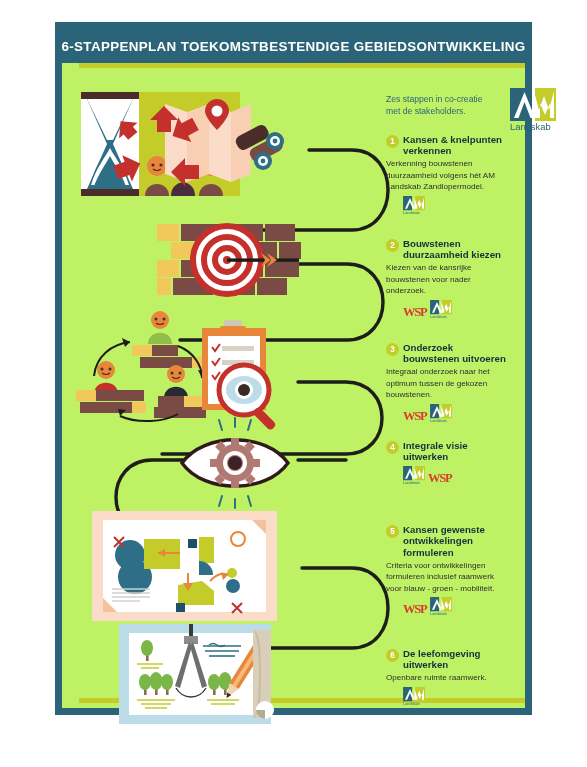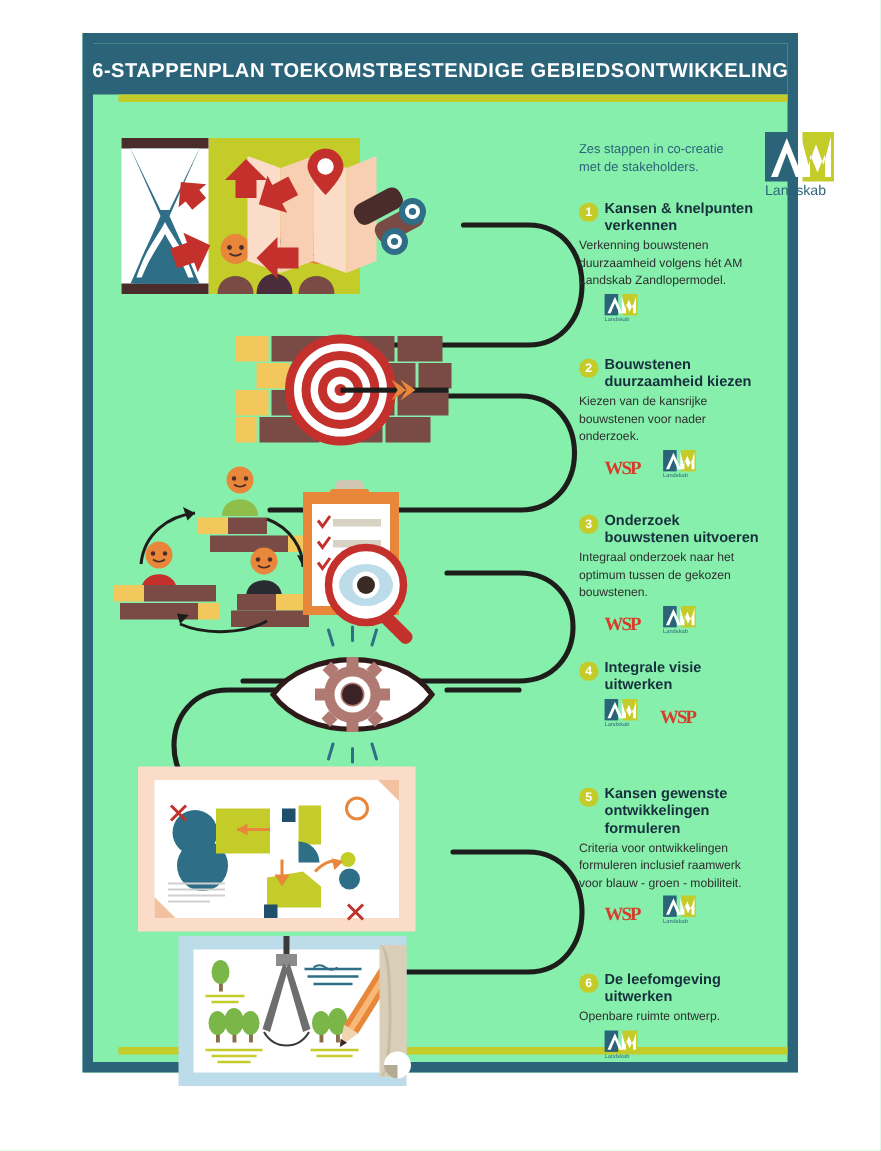--- a/index.html
+++ b/index.html
@@ -7,21 +7,21 @@
     width: 587px; height: 767px;
     background: #ffffff;
     font-family: "Liberation Sans", sans-serif;
     overflow: hidden;
   }
   #poster {
     position: absolute;
     left: 55px; top: 22px;
     width: 477px; height: 693px;
     border: 7px solid #2b6479;
-    background: #86efac;
+    background: #bef264;
   }
   
   #header-bar {
     position: absolute; left: 0; top: 0;
     width: 463px; height: 34px;
     background: #2b6479;
     display: flex; align-items: center; justify-content: center;
   }
   #header-title {
     color: #ffffff;
@@ -78,21 +78,21 @@
     font-weight: bold;
     line-height: 1.17;
   }
   .step-desc {
     color: #2e2e2e;
     font-size: 8.1px;
     line-height: 1.42;
     margin-top: 1.5px;
   }
   .logo-row {
-    display: flex; align-items: flex-end; gap: 15px;
+    display: flex; align-items: flex-end; gap: 3px;
     margin-top: 4px; margin-left: 17px;
     height: 18px;
   }
   .wsp-logo {
     color: #d73b2a;
     font-size: 12.5px;
     font-weight: bold;
     letter-spacing: -1.2px;
     font-family: "Liberation Serif", serif;
     line-height: 1;
@@ -503,21 +503,21 @@
           <text x="0" y="38" font-family="Liberation Sans, sans-serif" font-size="8" fill="#2b6479">Landskab</text>
         </svg>
       </div>
     </div>
 
     <div class="step" style="left:324px; top:580px;">
       <div class="step-head">
         <div class="badge">6</div>
         <div class="step-title">De leefomgeving uitwerken</div>
       </div>
-      <div class="step-desc">Openbare ruimte ontwerp.</div>
+      <div class="step-desc">Openbare ruimte raamwerk.</div>
       <div class="logo-row">
         <svg width="22" height="19" viewBox="0 0 46 40">
           <rect x="0" y="0" width="19" height="30" fill="#2b6479"></rect>
           <rect x="25" y="0" width="21" height="30" fill="#c3cc29"></rect>
           <path d="M 4 27 L 14.5 4 L 25 27 L 20.5 27 L 14.5 13 L 8.5 27 Z" fill="#ffffff"></path>
           <path d="M 24 3 L 29 20 L 34 8 L 39 20 L 44 3 L 44 27 L 40 27 L 40 14 L 35 25 L 30 14 L 30 27 L 24 27 Z" fill="#ffffff"></path>
           <text x="0" y="38" font-family="Liberation Sans, sans-serif" font-size="8" fill="#2b6479">Landskab</text>
         </svg>
       </div>
     </div>

